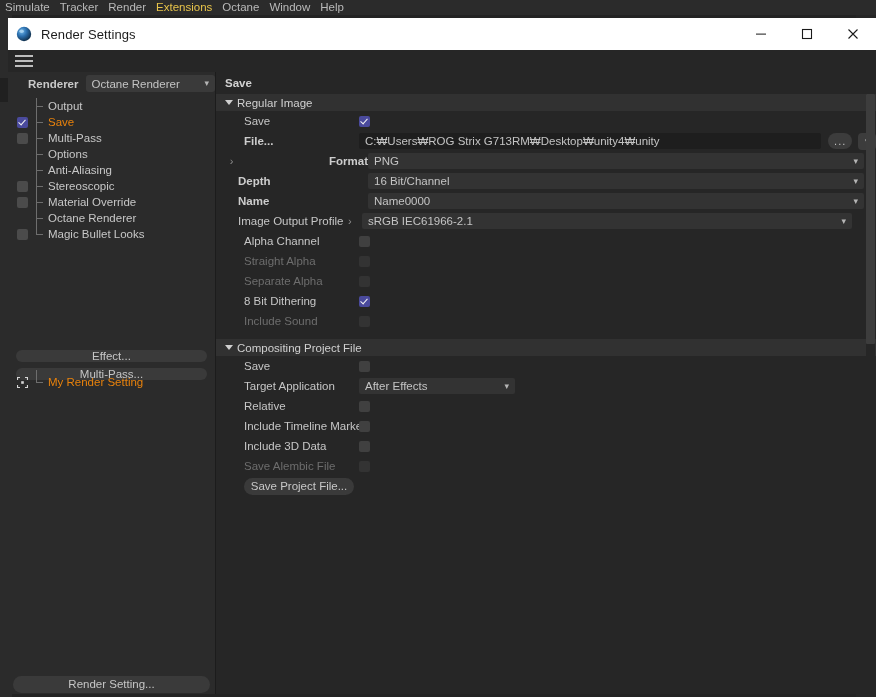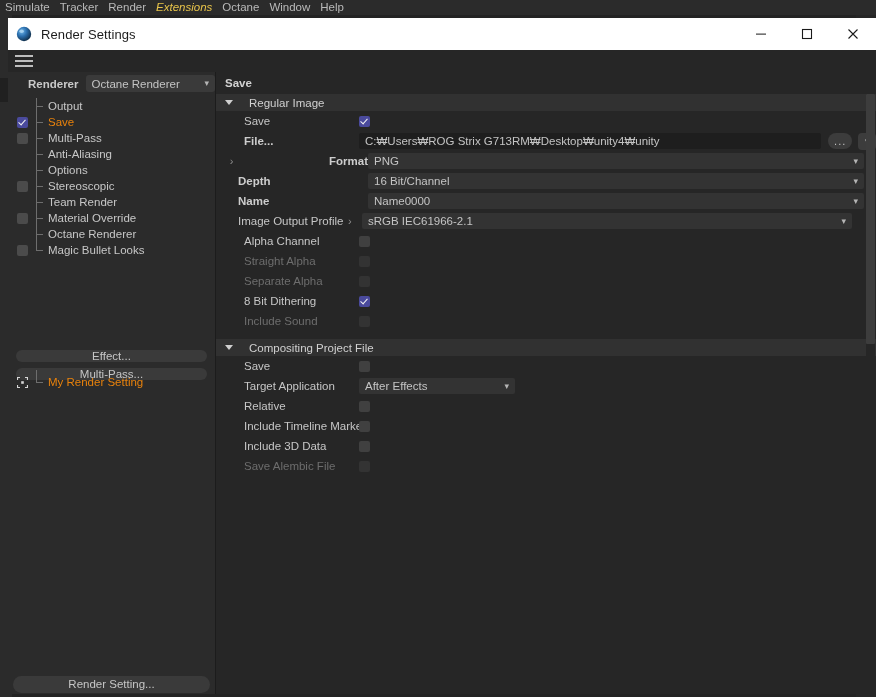--- a/index.html
+++ b/index.html
@@ -33,21 +33,21 @@
     align-items: center;
     overflow: hidden;
   }
   .app-menubar .mi {
     font-size: 11.5px;
     color: #b9b9b9;
     padding: 0 5px;
     line-height: 15px;
     white-space: nowrap;
   }
-  .app-menubar .mi.hl { color: #e8c44a; font-style: italic; }
+  .app-menubar .mi.hl { color: #e8c44a; }
 
   .app-left-strip {
     position: absolute;
     left: 0; top: 15px;
     width: 12px; height: 682px;
     background: #2b2b2b;
   }
   .app-left-icons {
     position: absolute;
     left: 0; top: 78px;
@@ -354,21 +354,21 @@
     font-size: 11.5px;
     font-weight: bold;
     color: #d2d2d2;
   }
   .section-head {
     height: 17px;
     background: #313131;
     display: flex;
     align-items: center;
     padding-left: 9px;
-    gap: 16px;
+    gap: 4px;
     font-size: 11.5px;
     color: #d0d0d0;
   }
   .tri {
     width: 0; height: 0;
     border-left: 4.5px solid transparent;
     border-right: 4.5px solid transparent;
     border-top: 5px solid #cfcfcf;
     display: block;
   }
@@ -607,42 +607,37 @@
           <span class="cb-slot">
             <span class="cbox"></span>
           </span>
           <span class="tline"></span>
           <span class="tlabel">Multi-Pass</span>
         </div>
 
         <div class="tree-row">
           <span class="cb-slot"></span>
           <span class="tline"></span>
-          <span class="tlabel">Anti-Aliasing</span>
+          <span class="tlabel">Options</span>
         </div>
 
         <div class="tree-row">
           <span class="cb-slot"></span>
           <span class="tline"></span>
-          <span class="tlabel">Options</span>
+          <span class="tlabel">Anti-Aliasing</span>
         </div>
 
         <div class="tree-row">
           <span class="cb-slot">
             <span class="cbox"></span>
           </span>
           <span class="tline"></span>
           <span class="tlabel">Stereoscopic</span>
         </div>
 
-        <div class="tree-row">
-          <span class="cb-slot"></span>
-          <span class="tline"></span>
-          <span class="tlabel">Team Render</span>
-        </div>
 
         <div class="tree-row">
           <span class="cb-slot">
             <span class="cbox"></span>
           </span>
           <span class="tline"></span>
           <span class="tlabel">Material Override</span>
         </div>
 
         <div class="tree-row">
@@ -802,20 +797,23 @@
         <span class="plabel lab-w-a">Include 3D Data</span>
         <span class="cbx-plain"></span>
       </div>
 
 
       <div class="prow">
         <span class="plabel dim lab-w-a">Save Alembic File</span>
         <span class="cbx-plain dim"></span>
       </div>
 
+      <div class="prow">
+        <div class="save-proj-pill" style="margin-left:28px;">Save Project File...</div>
+      </div>
 
       <div class="rp-scroll">
         <div class="thumb"></div>
       </div>
 
     </div>
   </div>
 </div>
 
 </body></html>

